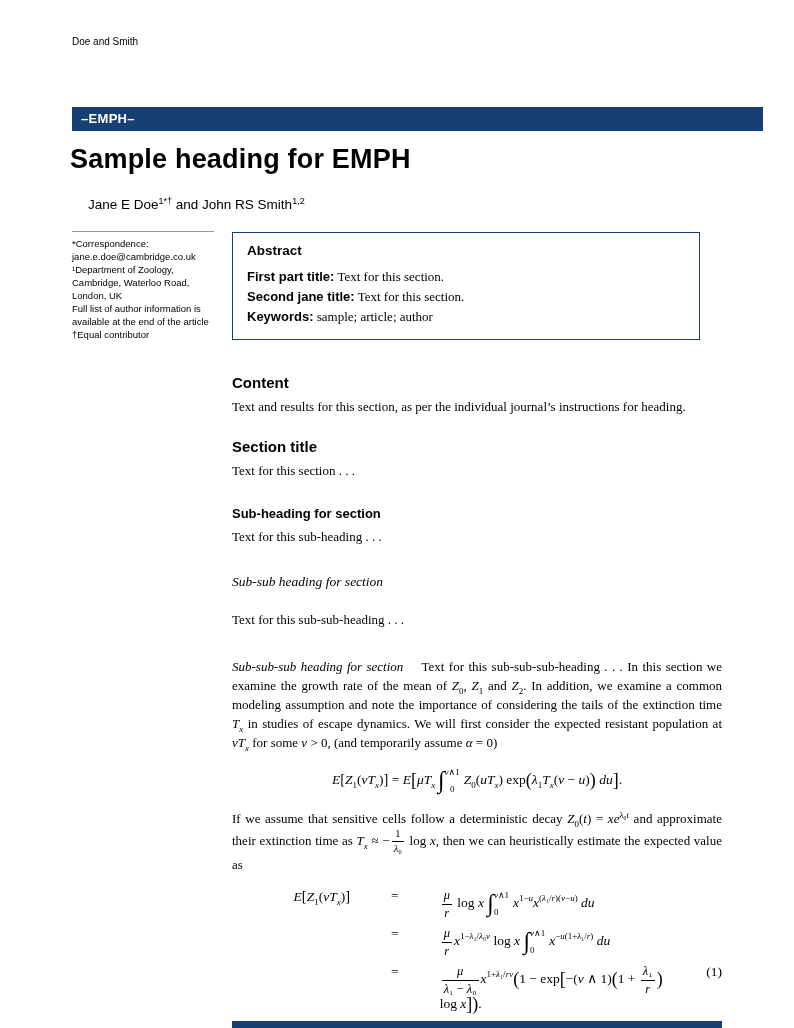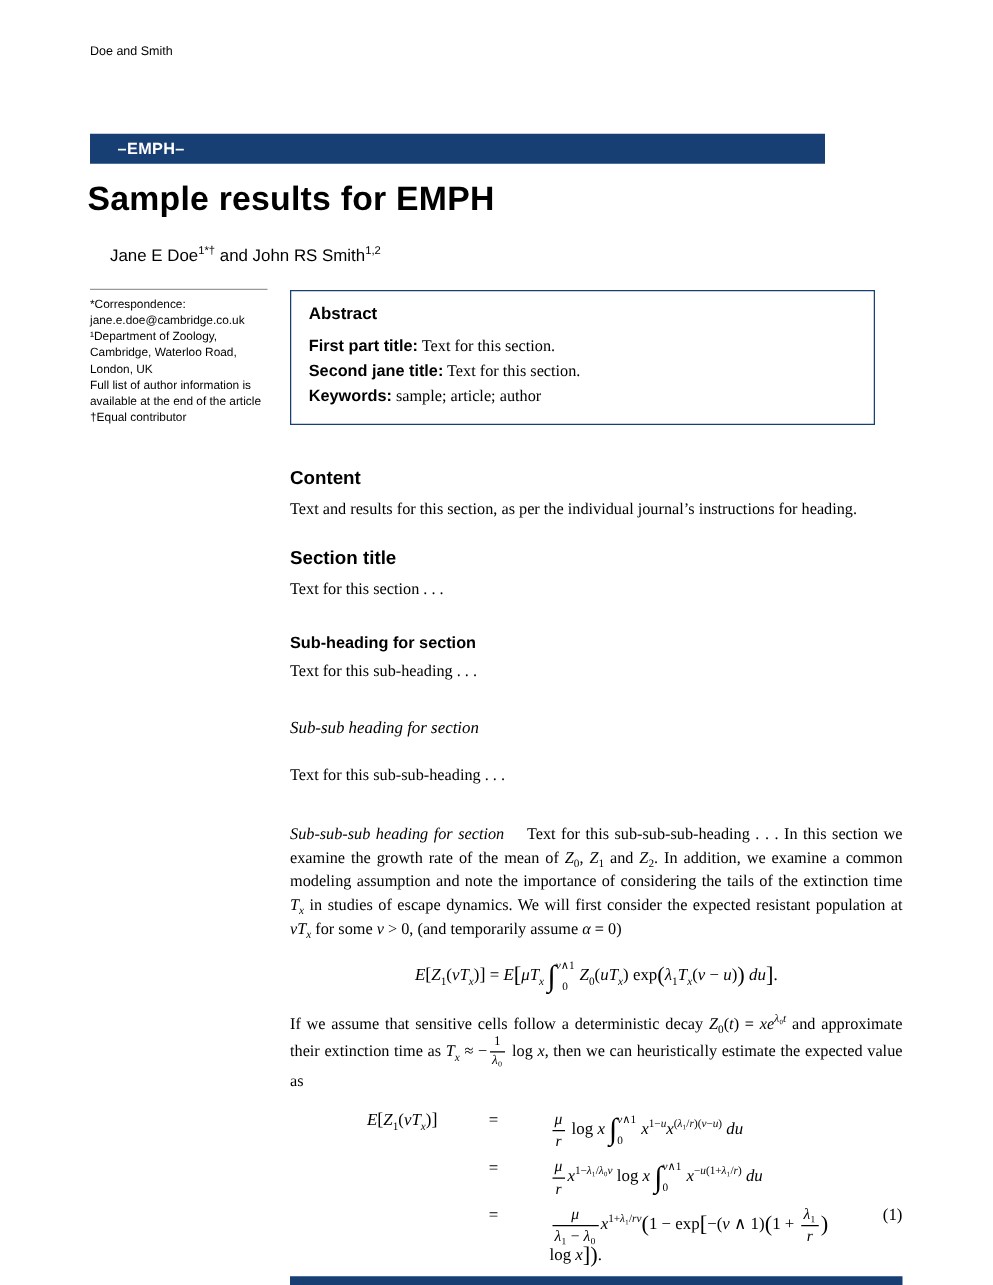--- a/index.html
+++ b/index.html
@@ -8,24 +8,24 @@
   .page {
     position:relative; width:794px; height:1028px; background:#fff;
     color:#000; overflow:hidden;
     font-family:"Liberation Serif", serif;
   }
   .running-head {
     position:absolute; left:72px; top:36px;
     font:10px "Liberation Sans", sans-serif; color:#000;
   }
   .banner {
-    position:absolute; left:72px; top:107px; width:588px; height:24px;
+    position:absolute; left:72px; top:107px; width:691px; height:24px;
     background:var(--accent); color:#fff;
     font:bold 13px "Liberation Sans", sans-serif;
-    line-height:24px; padding-left:22px; letter-spacing:0.3px;
+    line-height:24px; padding-left:9px; letter-spacing:0.3px;
   }
   .title {
     position:absolute; left:70px; top:144px;
     font:bold 27px "Liberation Sans", sans-serif; letter-spacing:0.2px;
   }
   .authors {
     position:absolute; left:88px; top:197px;
     font:13.5px "Liberation Sans", sans-serif;
   }
   .authors sup { font-size:9px; }
@@ -90,21 +90,21 @@
 <body>
 
 <div class="page">
 
   <div class="running-head">Doe and Smith</div>
 
   <div class="banner">
     <span>–EMPH–</span>
   </div>
 
-  <h1 class="title">Sample results for EMPH</h1>
+  <h1 class="title">Sample heading for EMPH</h1>
 
   <div class="authors">Jane E Doe<sup>1*†</sup> and John RS Smith<sup>1,2</sup></div>
 
   <aside class="margin-note">
     <div>*Correspondence:</div>
     <div>jane.e.doe@cambridge.co.uk</div>
     <div>¹Department of Zoology,</div>
     <div>Cambridge, Waterloo Road,</div>
     <div>London, UK</div>
     <div>Full list of author information is</div>

